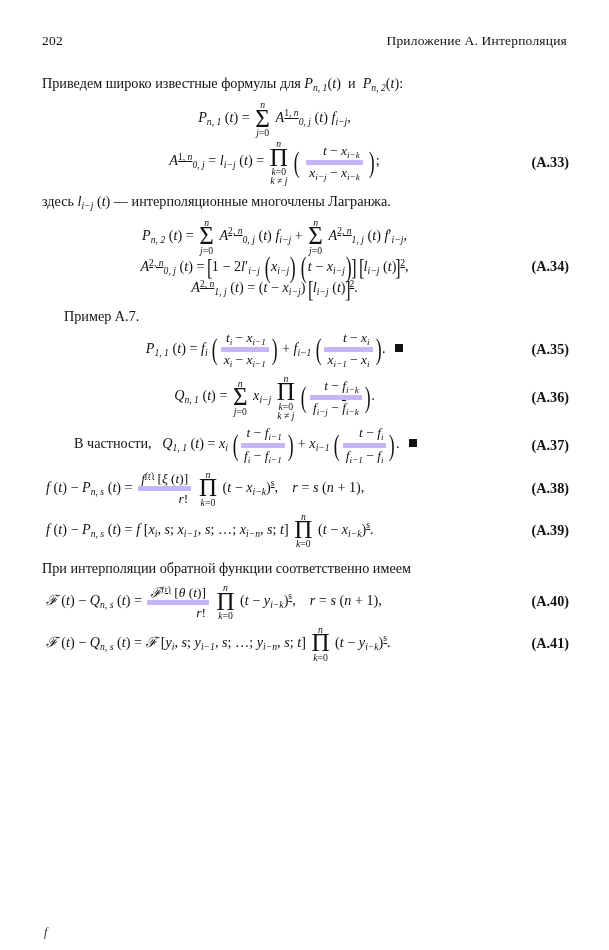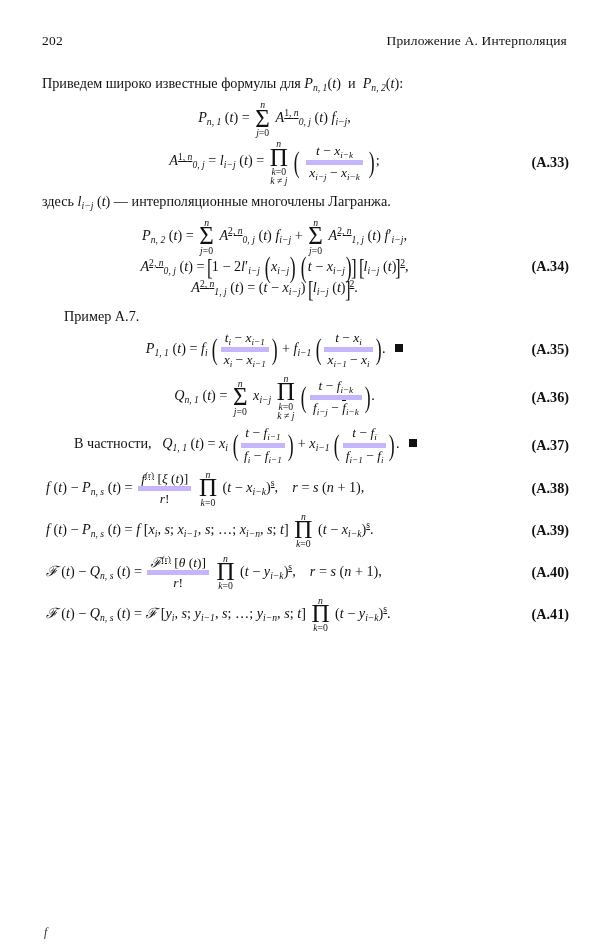--- a/index.html
+++ b/index.html
@@ -84,21 +84,21 @@
     margin: 10px 0 2px 22px;
   }
   
   .mi { font-style: italic; }
   .mrm { font-style: normal; }
   .sub { font-size: 0.68em; vertical-align: -0.32em; font-style: italic; }
   .sup { font-size: 0.68em; vertical-align: 0.55em; font-style: normal; text-decoration: underline; }
   .frac {
     display: inline-block;
     vertical-align: middle;
-    text-align: center;
+    text-align: right;
     font-size: 0.95em;
     line-height: 1.12;
     margin: 0 2px;
   }
   .frac .num { display: block; padding: 0 3px; }
   .frac .den { display: block; border-top: 5px solid #c4b5fd; padding: 0 3px; }
   .bigop {
     display: inline-block;
     vertical-align: middle;
     text-align: center;
@@ -279,20 +279,21 @@
 
     <div class="eqrow">
       <div class="eqbody" style="text-align:left; padding-left:4px;">
         <span class="mi">f</span>&nbsp;(<span class="mi">t</span>) − <span class="mi">P</span><span class="sub">n,&nbsp;s</span>&nbsp;(<span class="mi">t</span>) = <span class="mi">f</span>&nbsp;[<span class="mi">x</span><span class="sub">i</span>,&nbsp;<span class="mi">s</span>;&nbsp;<span class="mi">x</span><span class="sub">i−1</span>,&nbsp;<span class="mi">s</span>;&nbsp;…;&nbsp;<span class="mi">x</span><span class="sub">i−n</span>,&nbsp;<span class="mi">s</span>;&nbsp;<span class="mi">t</span>]
         <span class="bigop"><span class="lim limtop"><span class="mi">n</span></span><span class="opsym">Π</span><span class="lim"><span class="mi">k</span>=0</span></span>
         (<span class="mi">t</span> − <span class="mi">x</span><span class="sub">i−k</span>)<span class="sup">s</span>.
       </div>
       <div class="eqtag">(А.39)</div>
     </div>
 
+    <div class="para" style="margin-top:10px;">При интерполяции обратной функции соответственно имеем</div>
 
     <div class="eqrow">
       <div class="eqbody" style="text-align:left; padding-left:4px;">
         <span class="mi" style="font-family:'Liberation Serif',serif;">ℱ</span>&nbsp;(<span class="mi">t</span>) − <span class="mi">Q</span><span class="sub">n,&nbsp;s</span>&nbsp;(<span class="mi">t</span>) =
         <span class="frac"><span class="num"><span class="mi">ℱ</span><span class="sup">(r)</span>&nbsp;[<span class="mi">θ</span>&nbsp;(<span class="mi">t</span>)]</span><span class="den"><span class="mi">r</span>!</span></span>
         <span class="bigop"><span class="lim limtop"><span class="mi">n</span></span><span class="opsym">Π</span><span class="lim"><span class="mi">k</span>=0</span></span>
         (<span class="mi">t</span> − <span class="mi">y</span><span class="sub">i−k</span>)<span class="sup">s</span>,
         &nbsp;&nbsp;&nbsp;<span class="mi">r</span> = <span class="mi">s</span>&nbsp;(<span class="mi">n</span> + 1),
       </div>
       <div class="eqtag">(А.40)</div>

